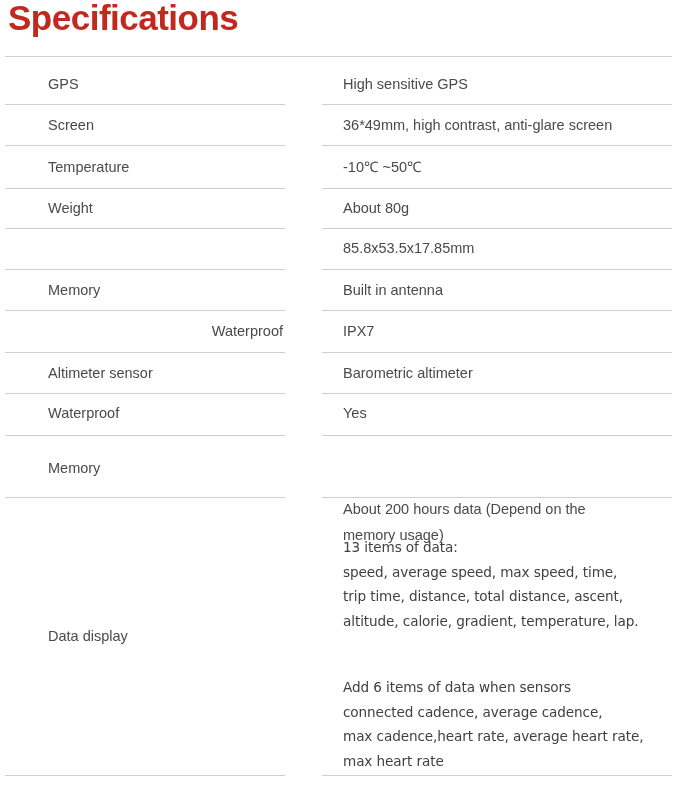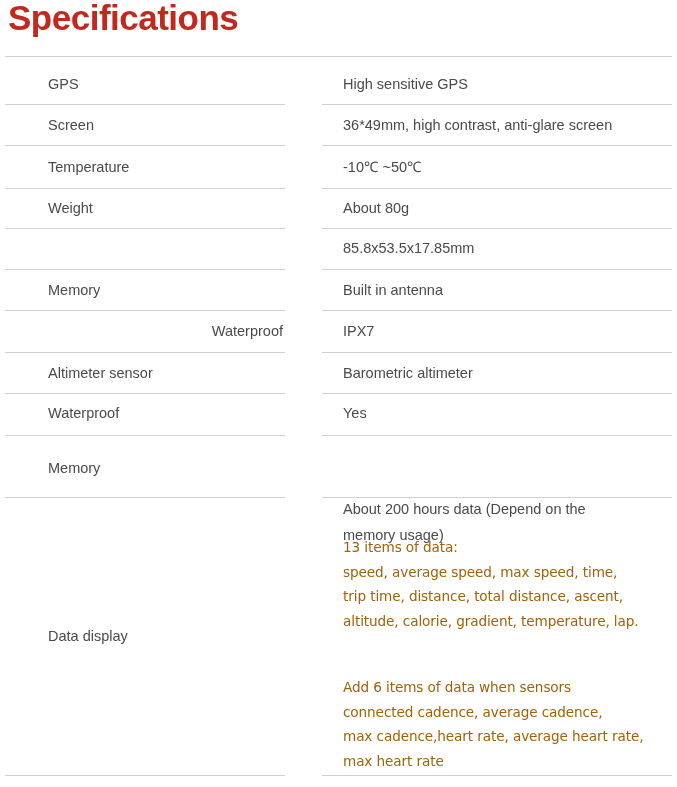--- a/index.html
+++ b/index.html
@@ -60,21 +60,21 @@
   .cell.value {
     left: 343px;
     width: 330px;
   }
 
   
   .cell.value.para {
     font-family: "DejaVu Sans", sans-serif;
     font-size: 13.6px;
     line-height: 24.5px;
-    color: #a16207;
+    color: #404040;
     letter-spacing: -0.1px;
   }
   .para p { margin: 0; }
   .para p + p { margin-top: 42px; }
 </style>
 </head>
 <body>
 
 <div id="page">
 

